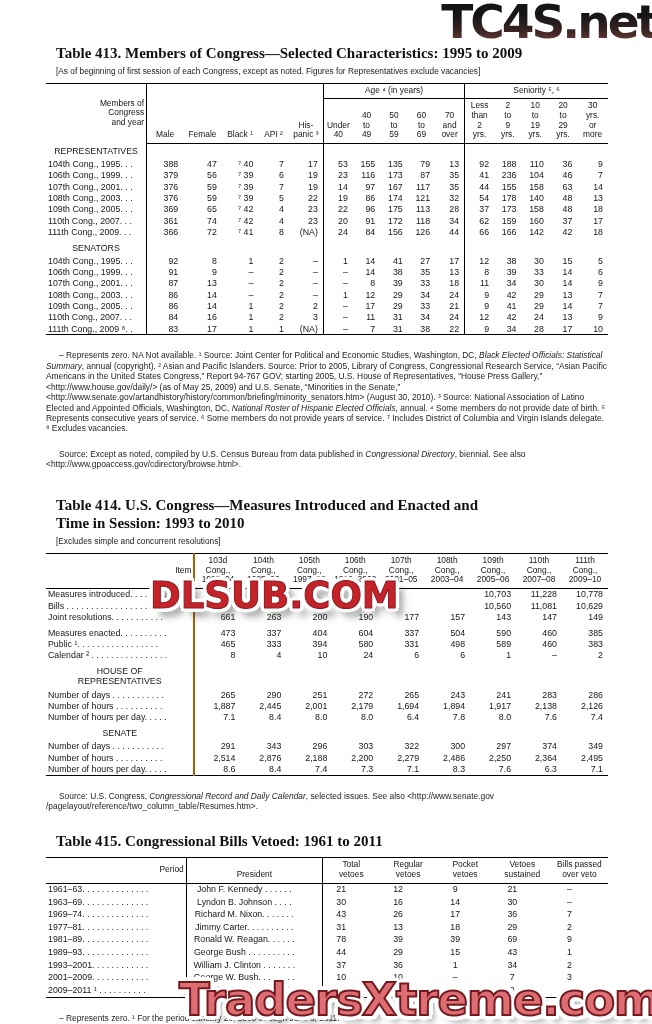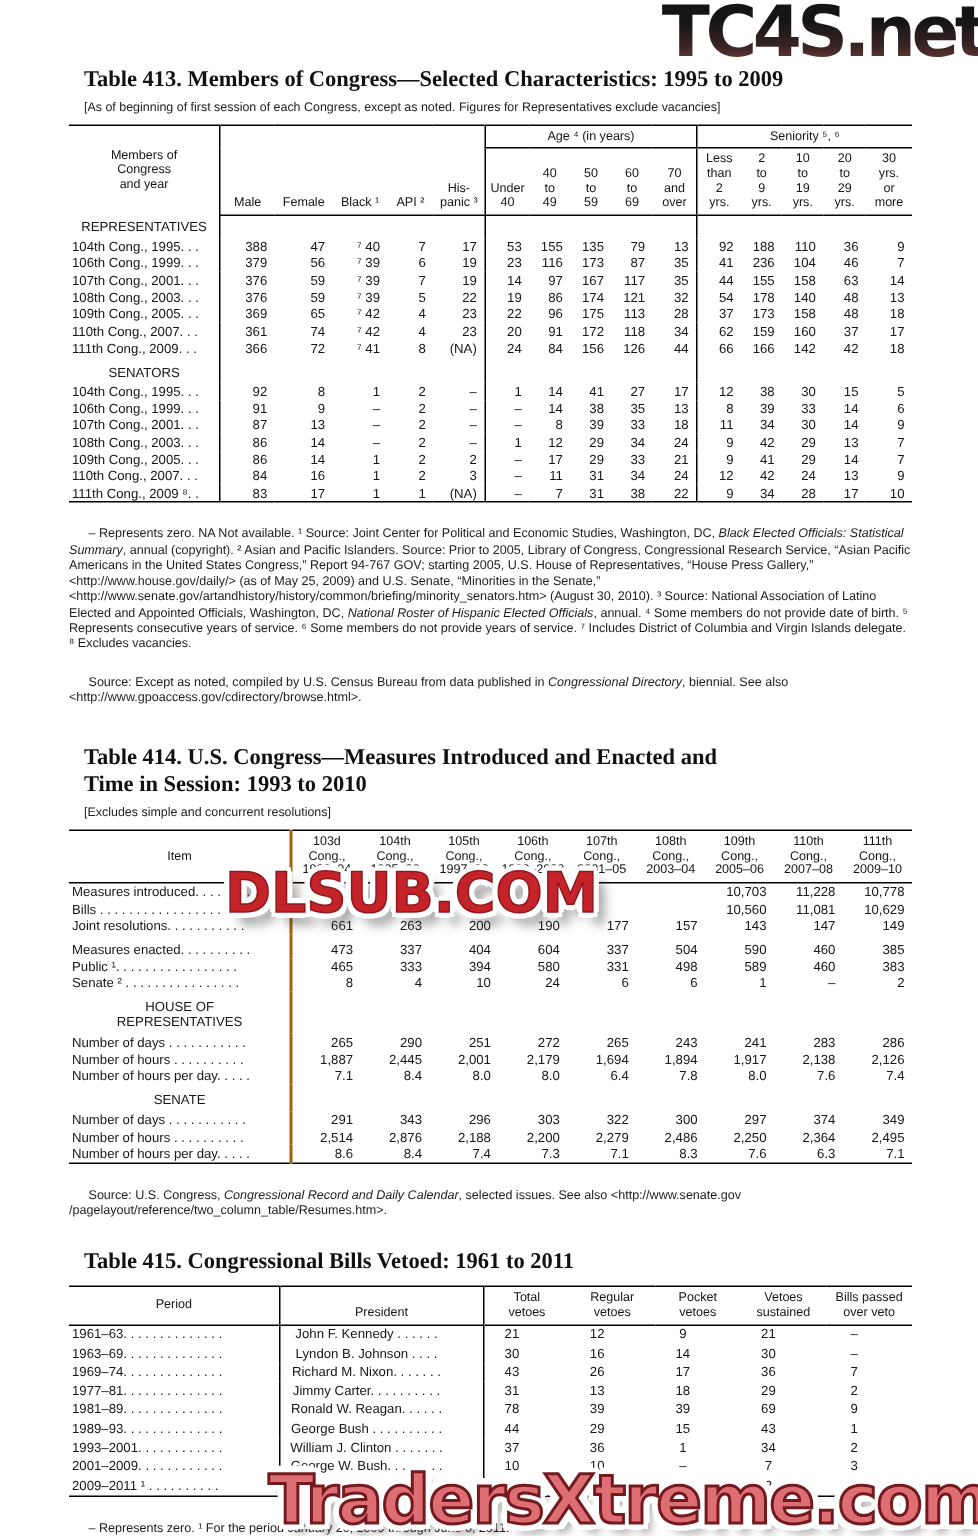--- a/index.html
+++ b/index.html
@@ -24,21 +24,21 @@
   
   table { border-collapse:collapse; width:100%; table-layout:fixed;
           border-top:1.2px solid #000; border-bottom:1.6px solid #000;
           font-size:8.8px; color:#161616; }
   thead th { font-weight:400; font-size:8.4px; text-align:center;
              vertical-align:bottom; padding:2px 2px 3px 2px; white-space:pre-line; line-height:9.6px; }
   thead tr.cols th { border-bottom:1px solid #000; }
   td { padding:0.5px 5px 0.5px 2px; line-height:10.3px; }
   td.num { text-align:right; }
   td.stub, th.stub { text-align:left; overflow:hidden; white-space:nowrap; }
-  th.stub { text-align:center; vertical-align:middle; white-space:pre-line; }
+  th.stub { text-align:right; vertical-align:middle; white-space:pre-line; }
   tr.gap td { padding-top:5px; }
   td.section { text-align:center; font-size:8.8px; white-space:pre-line; padding:2.5px 0; }
 
   
   .t413 .c0, .t413 .c5, .t413 .c10 { border-left:1px solid #000; }
   .t413 thead th.gh { border-bottom:1px solid #000; vertical-align:middle; }
   
   .t414 .c0 { border-left:2px solid #a16207; }
   
   .t415 .c0, .t415 .c1 { border-left:1px solid #000; }
@@ -557,21 +557,21 @@
                 <td class="num c1">333</td>
                 <td class="num c2">394</td>
                 <td class="num c3">580</td>
                 <td class="num c4">331</td>
                 <td class="num c5">498</td>
                 <td class="num c6">589</td>
                 <td class="num c7">460</td>
                 <td class="num c8">383</td>
               </tr>
               <tr>
-                <td class="stub">  Senate ² . . . . . . . . . . . . . . . .</td>
+                <td class="stub">  Calendar ² . . . . . . . . . . . . . . . .</td>
                 <td class="num c0">8</td>
                 <td class="num c1">4</td>
                 <td class="num c2">10</td>
                 <td class="num c3">24</td>
                 <td class="num c4">6</td>
                 <td class="num c5">6</td>
                 <td class="num c6">1</td>
                 <td class="num c7">–</td>
                 <td class="num c8">2</td>
               </tr>

